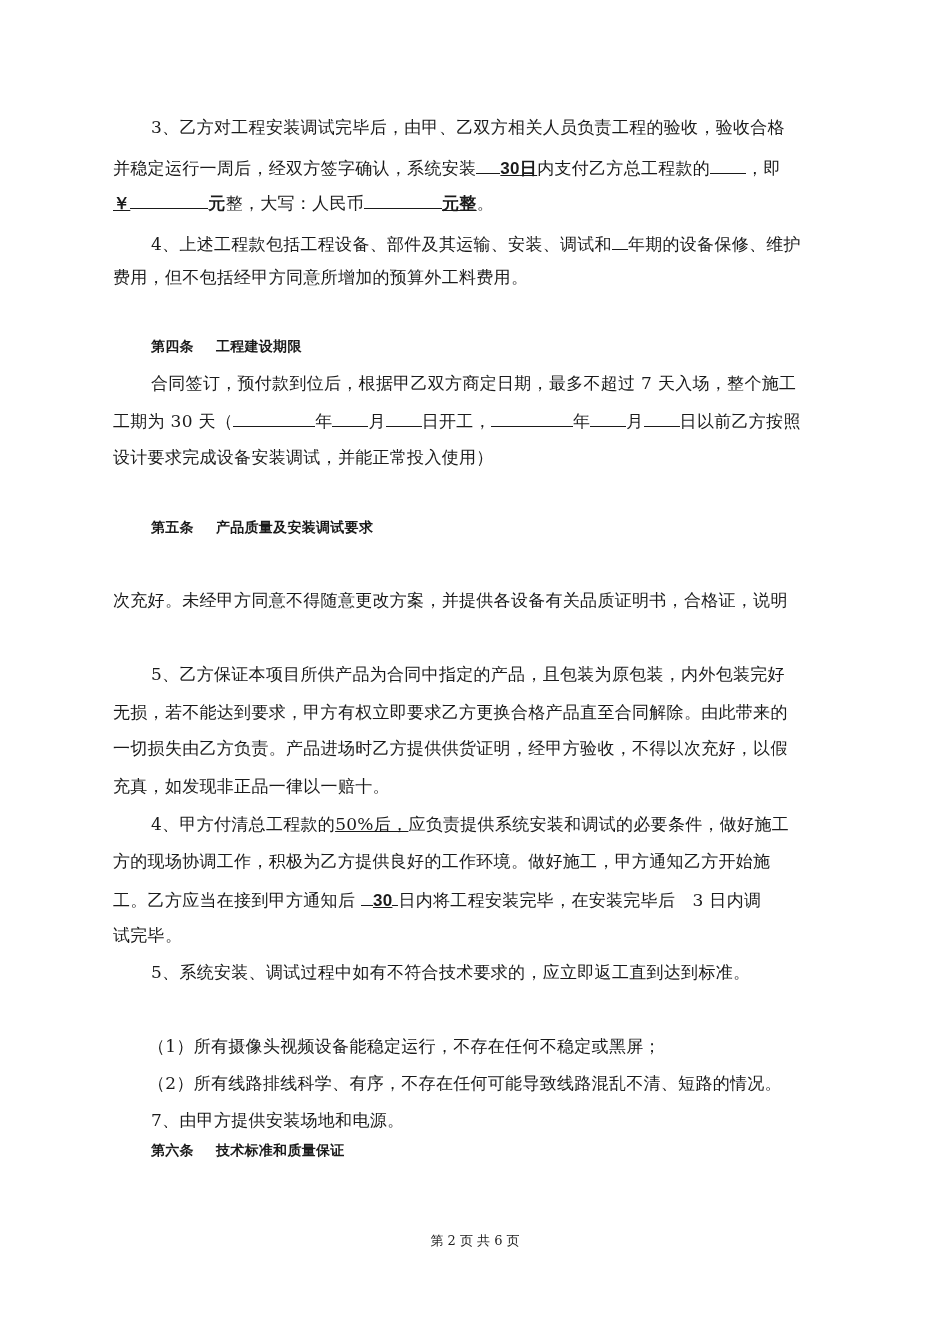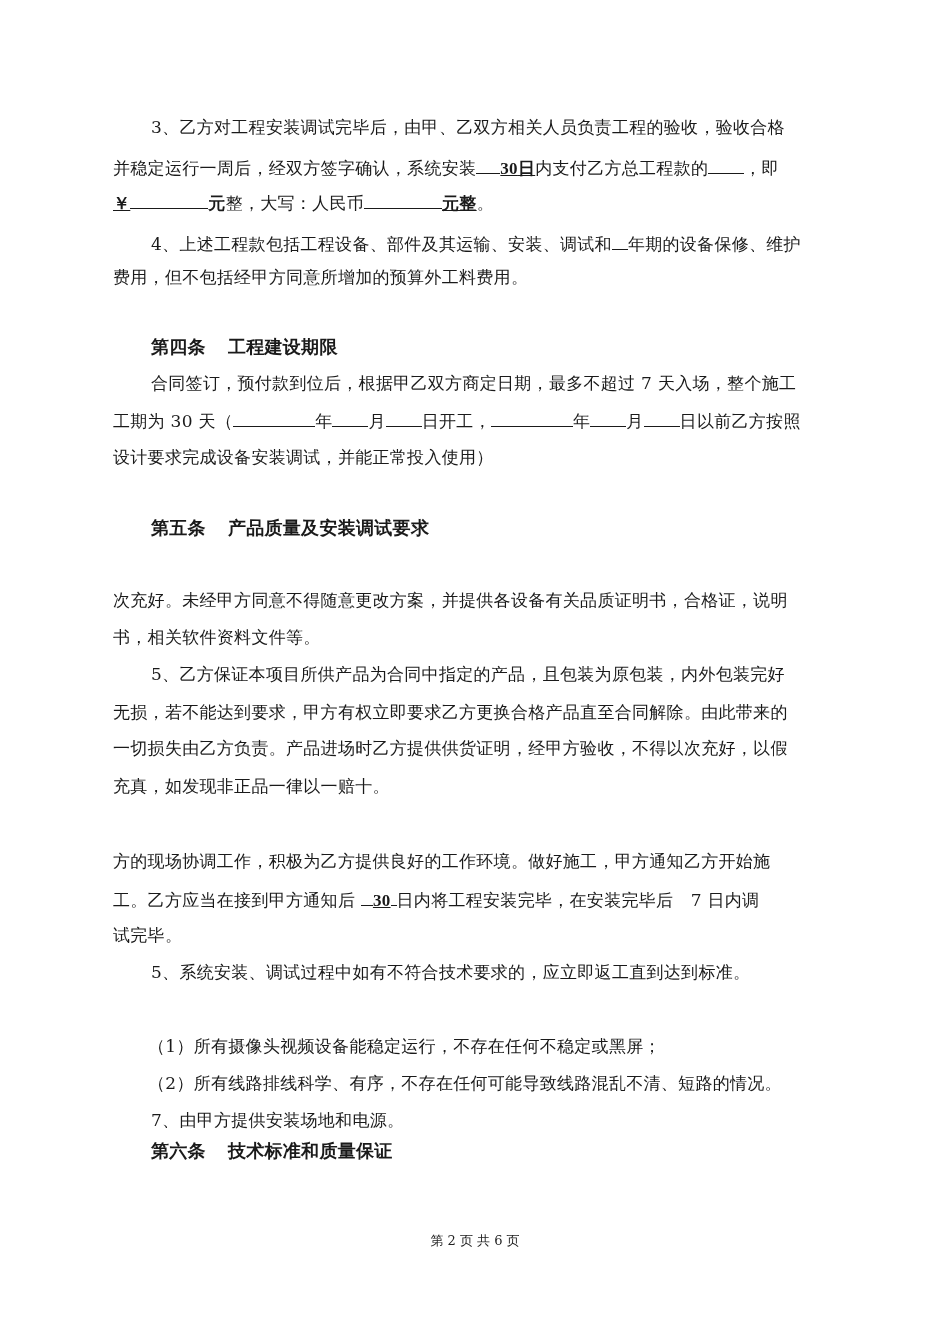--- a/index.html
+++ b/index.html
@@ -8,26 +8,26 @@
     font-family: "DejaVu Serif", "Liberation Serif", serif;
     color: #1a1a1a;
   }
   .page { position: absolute; left: 0; top: 0; width: 950px; height: 1344px; }
   .line {
     position: absolute; left: 113px; width: 725px;
     font-size: 17px; line-height: 22px; white-space: nowrap;
     letter-spacing: 0.3px;
   }
   .indent { left: 151px; }
-  .heading { font-weight: bold; font-family: Liberation Serif, serif; font-size: 18px; }
+  .heading { font-weight: bold; font-family: Liberation Mono, monospace; font-size: 14px; }
   .heading .gap { display: inline-block; width: 22px; }
   .blank { display: inline-block; border-bottom: 1px solid #1a1a1a; height: 18px; vertical-align: baseline; }
   .u { text-decoration: underline; }
   .bold { font-weight: bold; }
-  .sans-num { font-family: Liberation Serif, serif; font-weight: bold; }
+  .sans-num { font-family: Liberation Sans, sans-serif; font-weight: bold; }
   .footer {
     position: absolute; top: 1232px; left: 0; width: 950px; text-align: center;
     font-size: 13px; color: #222;
   }
 </style>
 </head>
 <body>
 
 <div class="page">
 
@@ -50,30 +50,32 @@
   <div class="line indent" style="top:372px">合同签订，预付款到位后，根据甲乙双方商定日期，最多不超过 7 天入场，整个施工</div>
   <div class="line" style="top:408px">
     <span>工期为 30 天（</span><span class="blank" style="width:82px"></span><span>年</span><span class="blank" style="width:36px"></span><span>月</span><span class="blank" style="width:36px"></span><span>日开工，</span><span class="blank" style="width:82px"></span><span>年</span><span class="blank" style="width:36px"></span><span>月</span><span class="blank" style="width:36px"></span><span>日以前乙方按照</span>
   </div>
   <div class="line indent heading" style="top:517px">
     <span>第五条</span><span class="gap"></span><span>产品质量及安装调试要求</span>
   </div>
 
   <div class="line" style="top:446px">设计要求完成设备安装调试，并能正常投入使用）</div>
   <div class="line" style="top:589px">次充好。未经甲方同意不得随意更改方案，并提供各设备有关品质证明书，合格证，说明</div>
-  <div class="line" style="top:626px">书，相关软件资料文件等。</div>
 
   <div class="line indent" style="top:663px">5、乙方保证本项目所供产品为合同中指定的产品，且包装为原包装，内外包装完好</div>
   <div class="line" style="top:701px">无损，若不能达到要求，甲方有权立即要求乙方更换合格产品直至合同解除。由此带来的</div>
   <div class="line" style="top:737px">一切损失由乙方负责。产品进场时乙方提供供货证明，经甲方验收，不得以次充好，以假</div>
   <div class="line" style="top:775px">充真，如发现非正品一律以一赔十。</div>
 
+  <div class="line indent" style="top:813px">
+    <span>4、甲方付清总工程款的</span><span class="u">50%后，</span><span>应负责提供系统安装和调试的必要条件，做好施工</span>
+  </div>
   <div class="line" style="top:850px">方的现场协调工作，积极为乙方提供良好的工作环境。做好施工，甲方通知乙方开始施</div>
   <div class="line" style="top:887px">
-    <span>工。乙方应当在接到甲方通知后</span>&nbsp;<span class="blank" style="width:12px"></span><span class="u sans-num">30</span><span class="blank" style="width:6px"></span><span>日内将工程安装完毕，在安装完毕后　7 日内调</span>
+    <span>工。乙方应当在接到甲方通知后</span>&nbsp;<span class="blank" style="width:12px"></span><span class="u sans-num">30</span><span class="blank" style="width:6px"></span><span>日内将工程安装完毕，在安装完毕后　3 日内调</span>
   </div>
   <div class="line" style="top:924px">试完毕。</div>
 
   <div class="line indent" style="top:961px">5、系统安装、调试过程中如有不符合技术要求的，应立即返工直到达到标准。</div>
   <div class="line indent" style="top:1035px; left:148px">（1）所有摄像头视频设备能稳定运行，不存在任何不稳定或黑屏；</div>
   <div class="line indent" style="top:1072px; left:148px">（2）所有线路排线科学、有序，不存在任何可能导致线路混乱不清、短路的情况。</div>
   <div class="line indent" style="top:1109px">7、由甲方提供安装场地和电源。</div>
 
   <div class="line indent heading" style="top:1140px">
     <span>第六条</span><span class="gap"></span><span>技术标准和质量保证</span>

